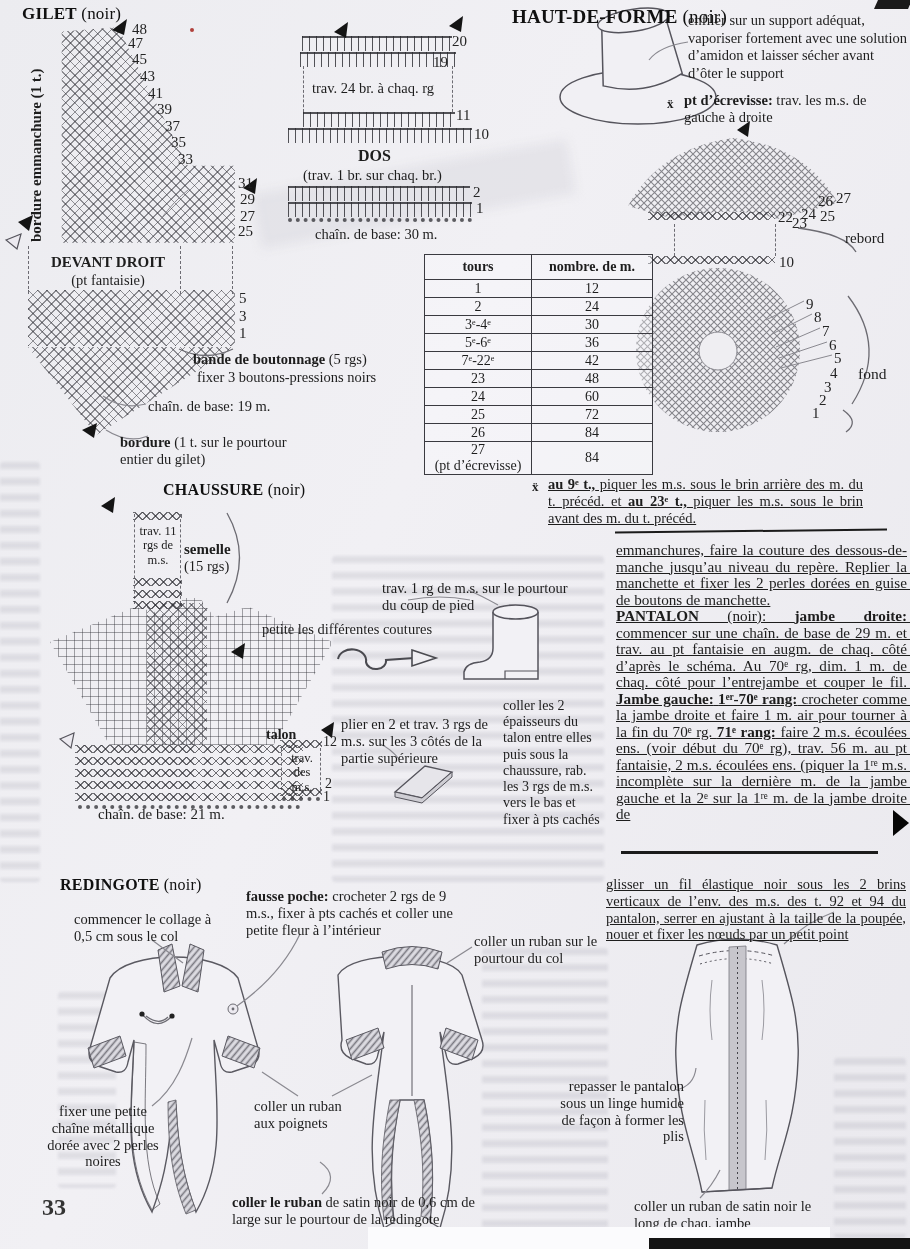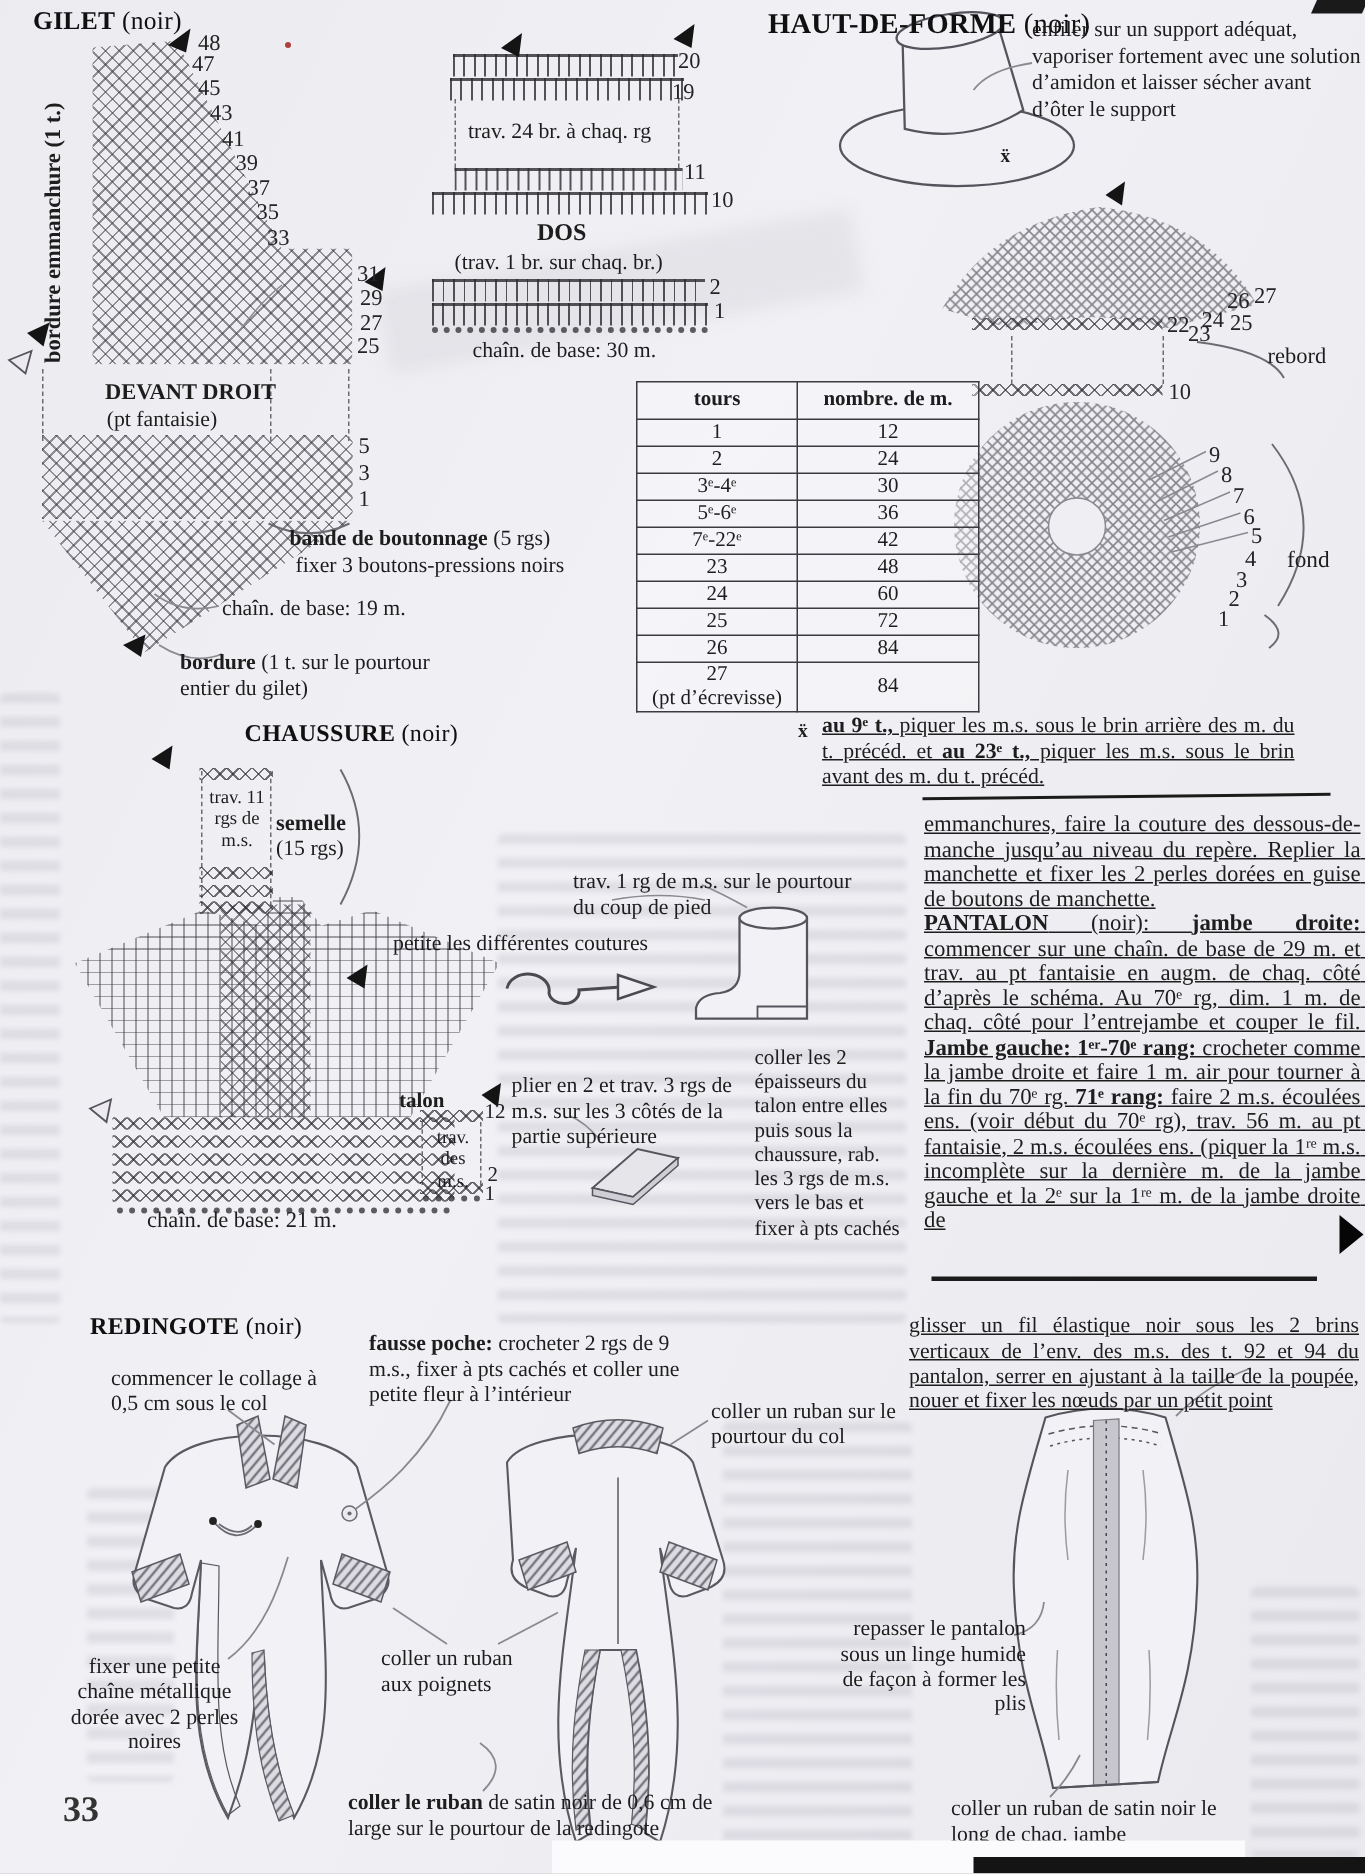--- a/index.html
+++ b/index.html
@@ -223,45 +223,46 @@
   <span class="num" style="left:148px;top:85px;">41</span>
   <span class="num" style="left:157px;top:101px;">39</span>
   <span class="num" style="left:165px;top:118px;">37</span>
   <span class="num" style="left:171px;top:134px;">35</span>
   <span class="num" style="left:178px;top:151px;">33</span>
   <span class="num" style="left:238px;top:175px;">31</span>
   <span class="num" style="left:240px;top:191px;">29</span>
   <span class="num" style="left:240px;top:208px;">27</span>
   <span class="num" style="left:238px;top:223px;">25</span>
 
-  <div class="lb b" style="left:60px;top:254px;width:124px;text-align:right;font-size:15px;">DEVANT DROIT</div>
+  <div class="lb b" style="left:46px;top:254px;width:124px;text-align:center;font-size:15px;">DEVANT DROIT</div>
   <div class="lb" style="left:53px;top:272px;width:110px;text-align:center;">(pt fantaisie)</div>
   <span class="num" style="left:239px;top:290px;">5</span>
   <span class="num" style="left:239px;top:308px;">3</span>
   <span class="num" style="left:239px;top:325px;">1</span>
 
   <div class="lb nw" style="left:193px;top:351px;"><span class="b">bande de boutonnage</span><span> (5 rgs)</span></div>
   <div class="lb nw" style="left:197px;top:369px;">fixer 3 boutons-pressions noirs</div>
   <div class="lb nw" style="left:148px;top:398px;">chaîn. de base: 19 m.</div>
   <div class="lb" style="left:120px;top:434px;width:196px;"><span class="b">bordure</span><span> (1 t. sur le pourtour entier du gilet)</span></div>
 
   <div class="lb nw" style="left:312px;top:80px;">trav. 24 br. à chaq. rg</div>
   <span class="num" style="left:452px;top:33px;">20</span>
-  <span class="num" style="left:448px;top:54px;text-align:center;">19</span>
+  <span class="num" style="left:433px;top:54px;text-align:center;">19</span>
   <span class="num" style="left:456px;top:107px;">11</span>
   <span class="num" style="left:474px;top:126px;">10</span>
   <span class="num" style="left:473px;top:184px;">2</span>
   <span class="num" style="left:476px;top:200px;">1</span>
   <div class="lb b" style="left:358px;top:147px;font-size:16px;">DOS</div>
   <div class="lb nw" style="left:303px;top:167px;">(trav. 1 br. sur chaq. br.)</div>
   <div class="lb nw" style="left:315px;top:226px;">chaîn. de base: 30 m.</div>
 
   <div class="ttl" style="left:512px;top:6px;font-size:19px;"><span>HAUT-DE-FORME</span><span class="sfx"> (noir)</span></div>
   <div class="lb" style="left:688px;top:12px;width:224px;line-height:1.22;">enfiler sur un support adéquat, vaporiser fortement avec une solution d’amidon et laisser sécher avant d’ôter le support</div>
   <span class="lb b" style="left:667px;top:96px;font-size:13px;">ẍ</span>
+  <div class="lb" style="left:684px;top:92px;width:218px;"><span class="b">pt d’écrevisse:</span><span> trav. les m.s. de gauche à droite</span></div>
 
   <span class="num" style="left:778px;top:209px;">22</span>
   <span class="num" style="left:792px;top:215px;">23</span>
   <span class="num" style="left:801px;top:206px;">24</span>
   <span class="num" style="left:820px;top:208px;">25</span>
   <span class="num" style="left:818px;top:193px;">26</span>
   <span class="num" style="left:836px;top:190px;">27</span>
   <div class="lb" style="left:845px;top:230px;font-size:15px;">rebord</div>
   <span class="num" style="left:779px;top:254px;">10</span>
   <span class="num" style="left:806px;top:296px;">9</span>

